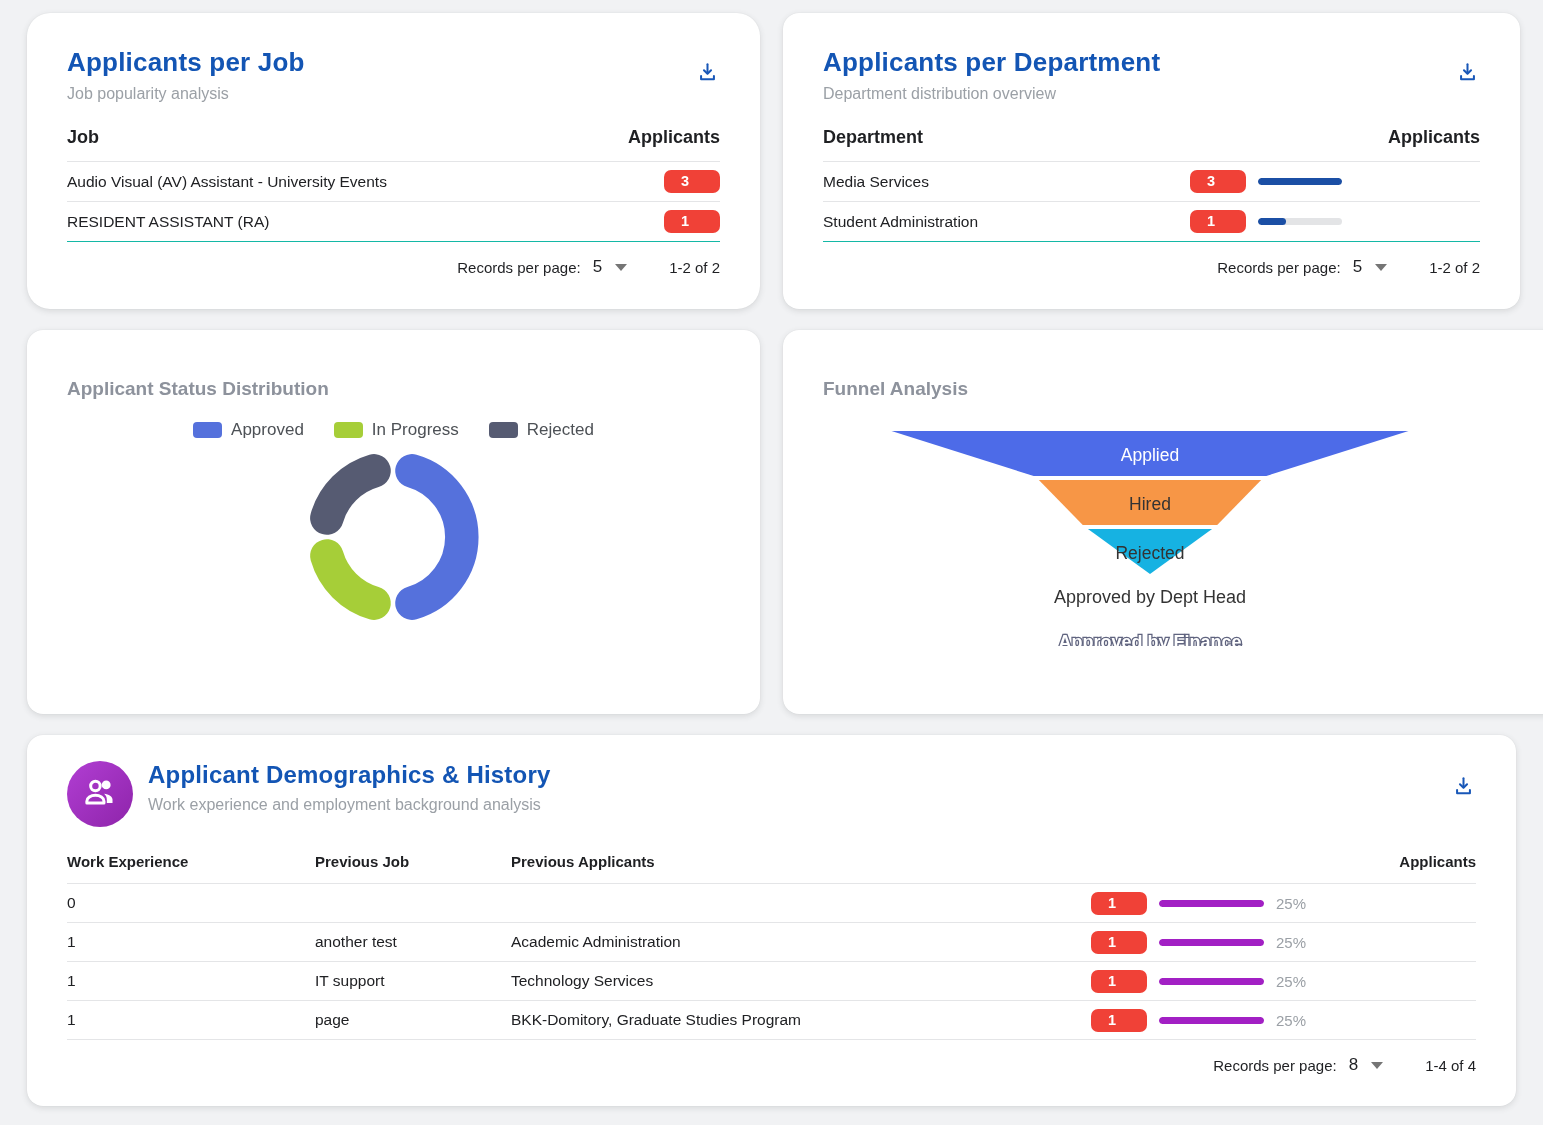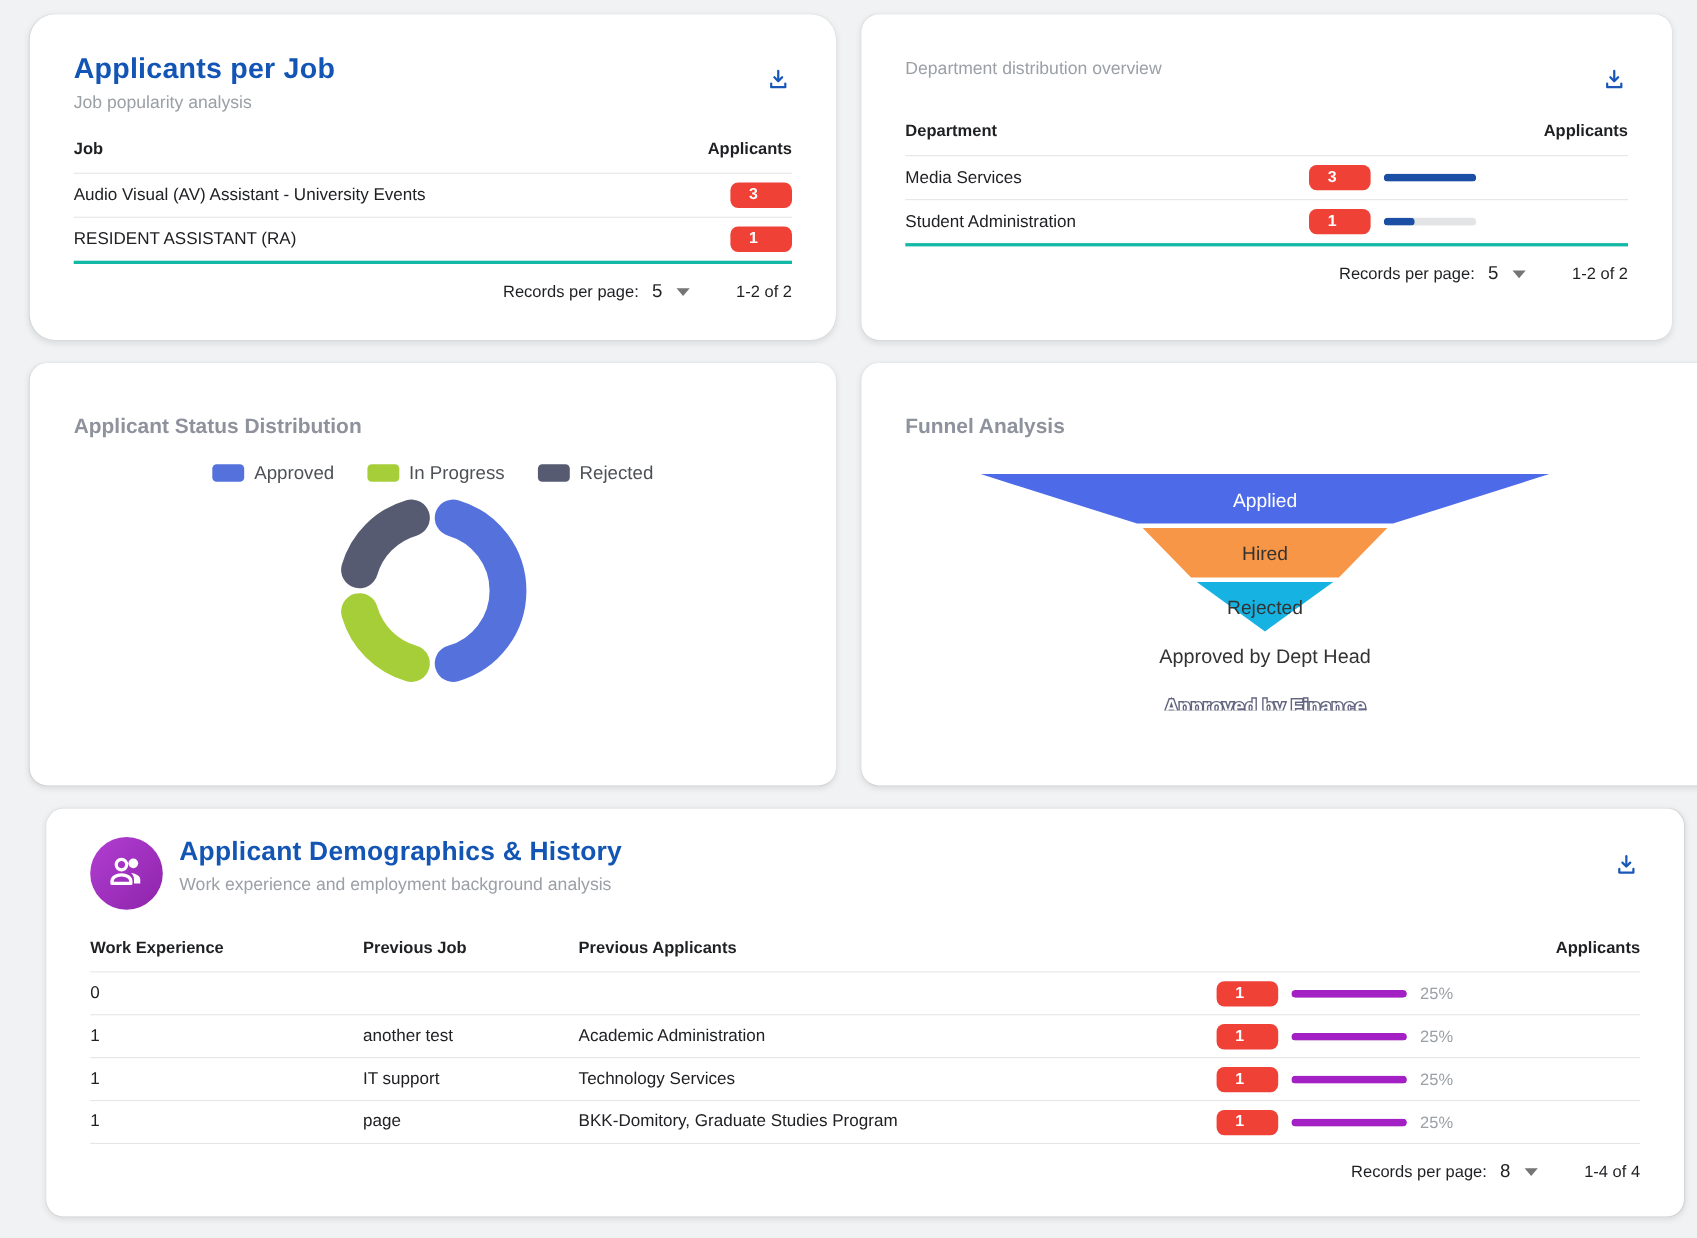--- a/index.html
+++ b/index.html
@@ -6,35 +6,35 @@
   html,body { width:1543px; height:1125px; overflow:hidden; }
   body { font-family:"Liberation Sans", sans-serif; background:#f1f2f4; position:relative; }
   .canvas { position:absolute; inset:0; }
 
   .card { position:absolute; background:#ffffff; border-radius:16px;
           box-shadow:0 2px 6px rgba(60,64,67,.14), 0 0 1px rgba(60,64,67,.12); }
   #card-jobs        { left:27px;  top:13px;  width:733px;  height:296px; padding:34px 40px 0 40px;border-radius:23px; }
   #card-departments { left:783px; top:13px;  width:737px;  height:296px; padding:34px 40px 0 40px; }
   #card-status      { left:27px;  top:330px; width:733px;  height:384px; }
   #card-funnel      { left:783px; top:330px; width:854px;  height:384px; }
-  #card-demo        { left:42px;  top:735px; width:1489px; height:371px; padding:26px 40px 0 40px; }
+  #card-demo        { left:27px;  top:735px; width:1489px; height:371px; padding:26px 40px 0 40px; }
 
   .card-title { color:#1355b4; font-size:26px; font-weight:bold; letter-spacing:.2px; }
   .card-subtitle { color:#9ba0a6; font-size:16px; margin-top:7px; }
   .hdr-row { display:flex; align-items:flex-start; }
   .hdr-text { flex:1; }
   .dl-btn { width:26px; height:26px; margin-top:14px; cursor:pointer; background:none; border:none; padding:0; }
   .dl-btn svg { width:23px; height:23px; }
 
   table.simple { width:100%; border-collapse:collapse; margin-top:24px; }
-  table.simple th { font-size:15px; font-weight:bold; color:#1f2023; text-align:left; padding:0 0 13px 0; }
+  table.simple th { font-size:18px; font-weight:bold; color:#1f2023; text-align:left; padding:0 0 13px 0; }
   table.simple th.num { text-align:right; }
 
   .trow { display:flex; align-items:center; height:40px; border-top:1px solid #e4e5e7; font-size:15.5px; color:#202124; }
-  .rows-wrap { border-bottom:3px solid #14b8a6; }
+  .rows-wrap { border-bottom:1px solid #14b8a6; }
   .cell-grow { flex:1; }
 
   .badge { width:56px; height:23px; border-radius:7px; background:#f04137; color:#fff;
            font-size:14.5px; font-weight:bold; line-height:23px; padding-left:17px; flex:0 0 auto; }
   .badge.mla { margin-left:auto; }
 
   .bar-wrap { width:84px; height:7px; border-radius:4px; background:#e3e4e6; overflow:hidden; flex:0 0 auto; }
   .bar-fill { height:100%; border-radius:4px; background:#1b4fa5; }
   .dept-bar { margin:0 138px 0 12px; }
 
@@ -119,20 +119,21 @@
         <span class="pp-num">5</span>
         <span class="caret"></span>
       </span>
       <span class="range">1-2 of 2</span>
     </div>
   </section>
 
   <section class="card" id="card-departments">
     <div class="hdr-row">
       <div class="hdr-text">
+        <div class="card-title">Applicants per Department</div>
         <div class="card-subtitle">Department distribution overview</div>
       </div>
       <button class="dl-btn">
         <span>
           <svg viewBox="0 0 24 24" fill="none" stroke="#1857b8" stroke-width="2.1" stroke-linecap="round" stroke-linejoin="round">
             <path d="M12 3.5v9.2"></path>
               <path d="M8.3 9.6 12 13.3l3.7-3.7"></path>
               <path d="M5.3 15.6v3.4h13.4v-3.4"></path>
           </svg>
         </span>

